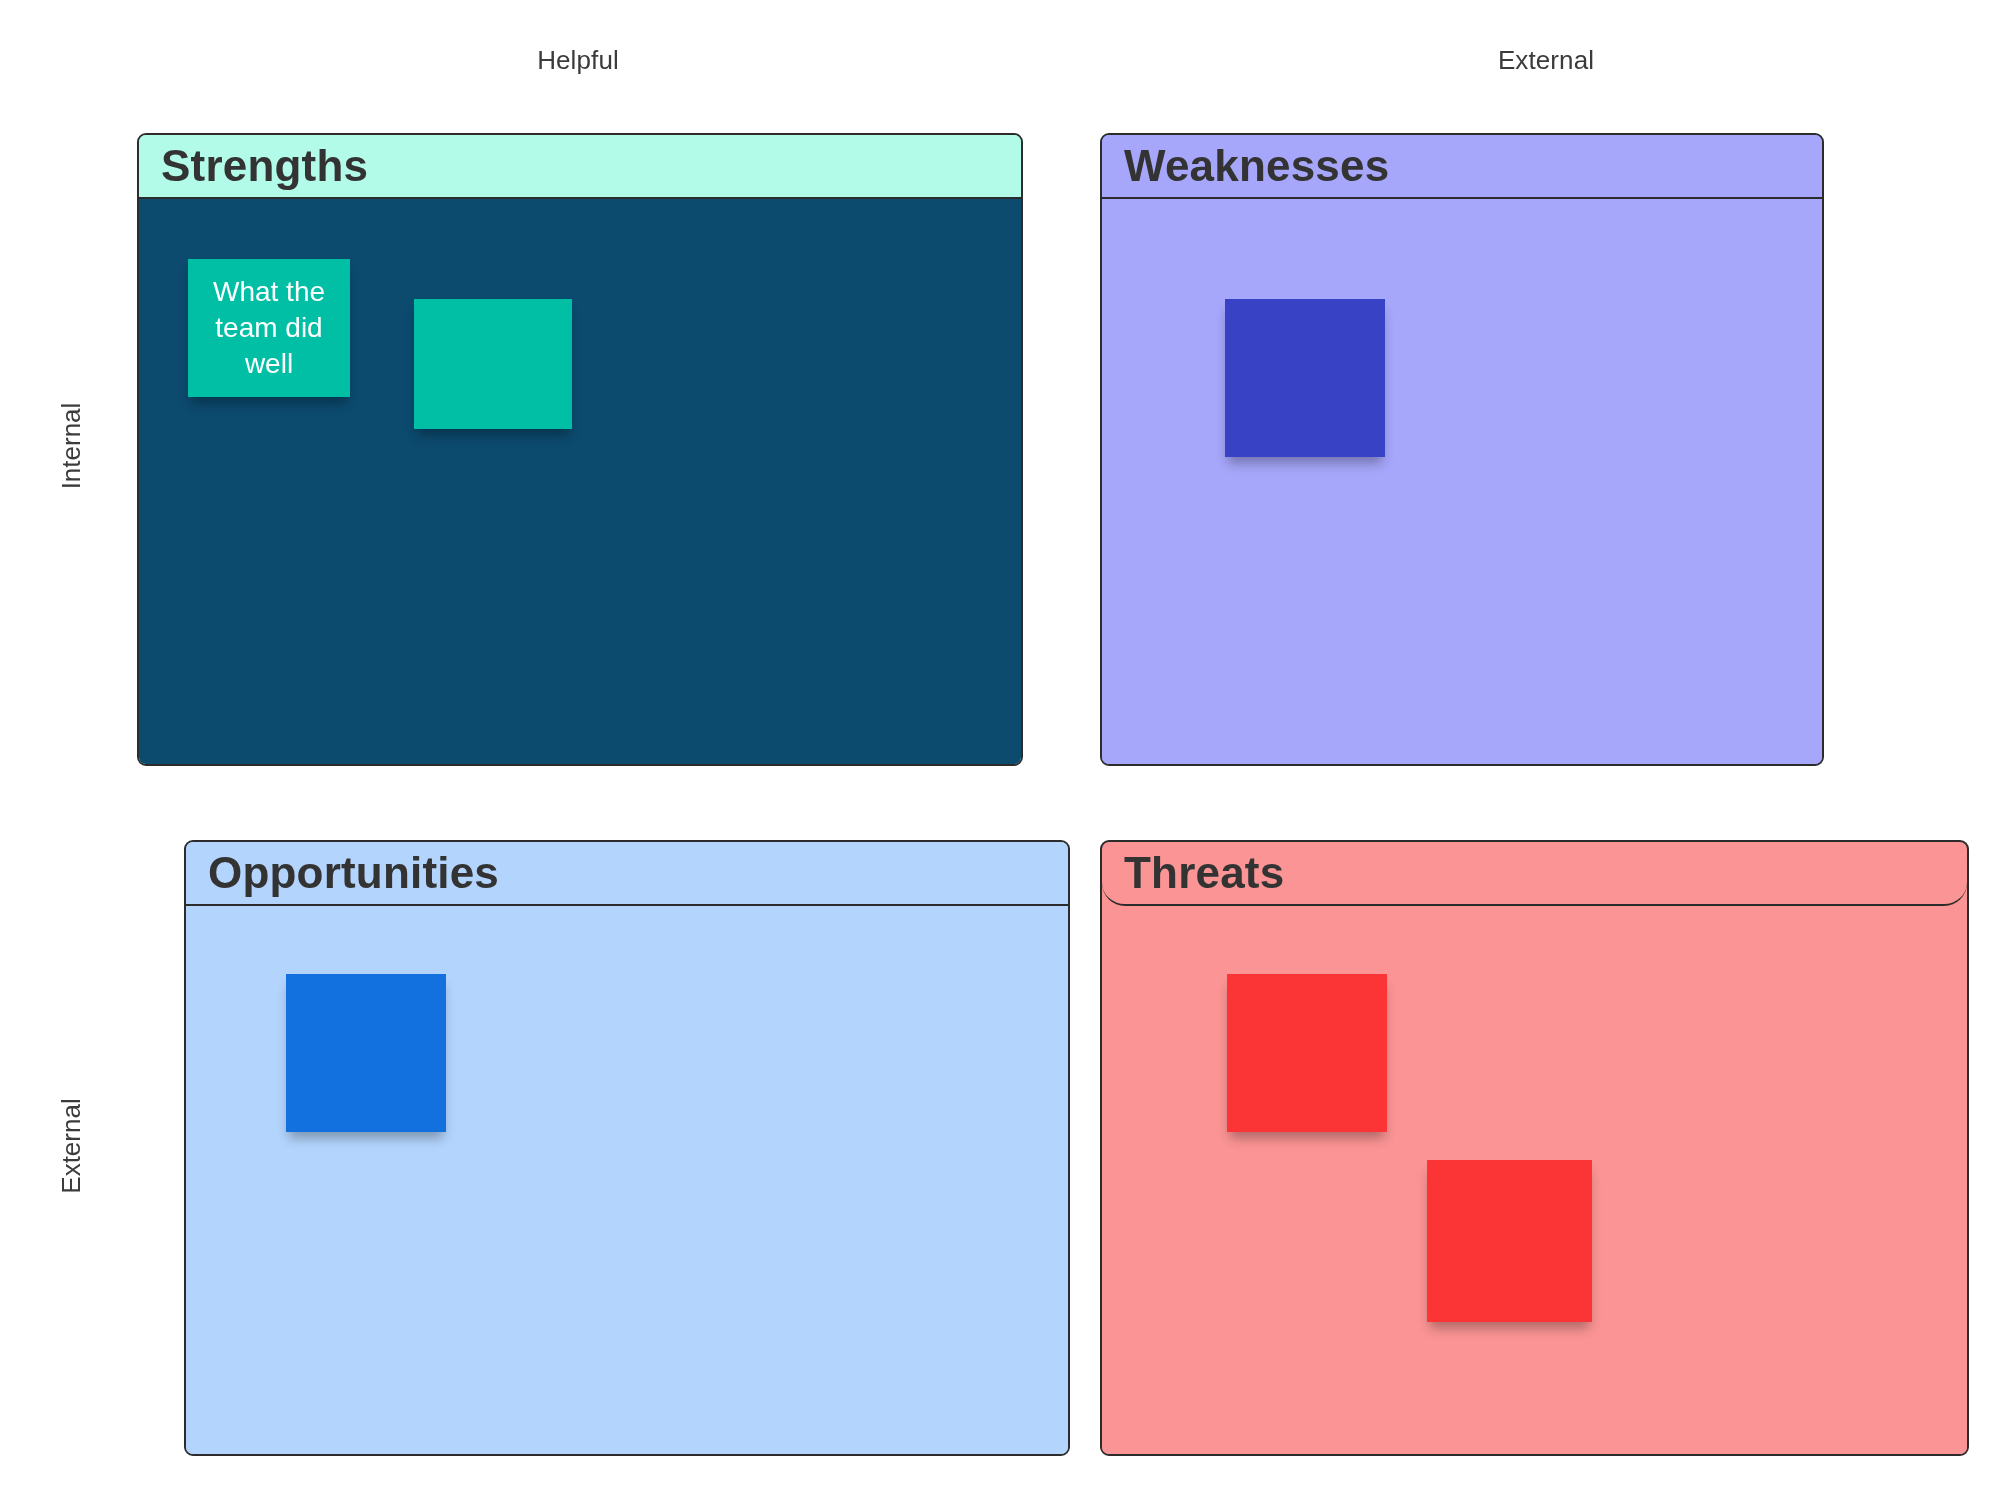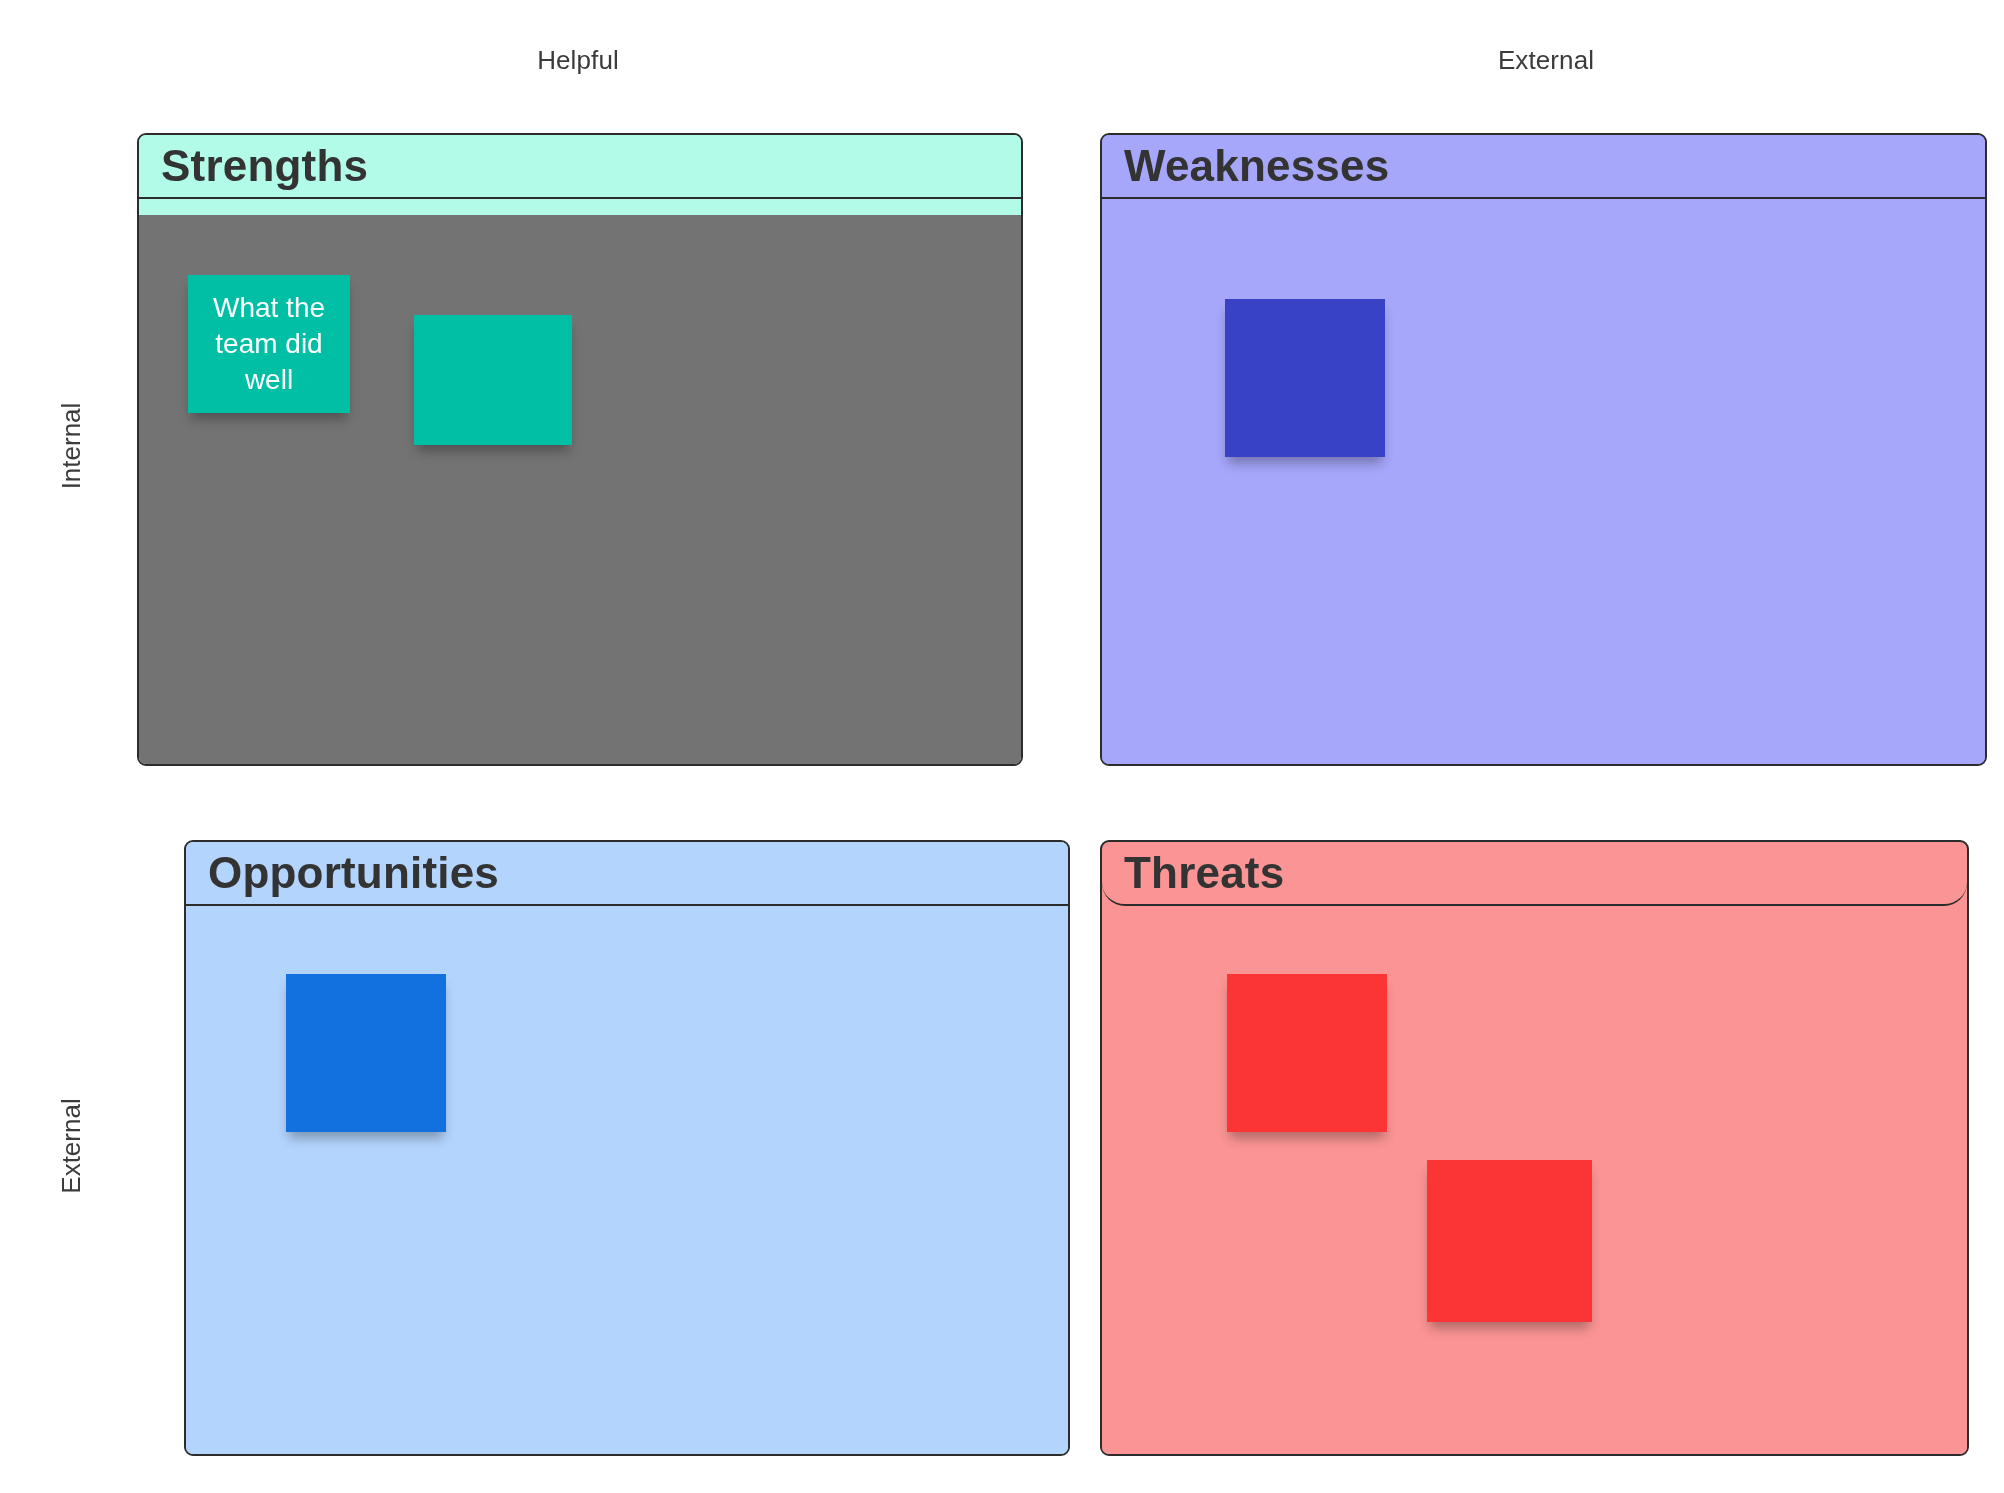--- a/index.html
+++ b/index.html
@@ -74,21 +74,21 @@
     line-height: 1;
   }
   .quadrant .q-body {
     position: relative;
     width: 100%;
     height: calc(100% - 64px);
   }
 
   
   #q-strengths     { left: 137px;  top: 133px;  width: 886px;  height: 633px; }
-  #q-weaknesses    { left: 1100px; top: 133px;  width: 887px;  height: 633px; }
+  #q-weaknesses    { left: 1100px; top: 133px;  width: 724px;  height: 633px; }
   #q-opportunities { left: 137px;  top: 840px;  width: 886px;  height: 616px; }
   #q-threats       { left: 1100px; top: 840px;  width: 869px;  height: 616px; }
 
   
   .note {
     position: absolute;
     box-sizing: border-box;
     display: flex;
     align-items: center;
     justify-content: center;
@@ -114,21 +114,21 @@
   <div class="col-label helpful">Helpful</div>
   <div class="col-label harmful">External</div>
 
   <div class="row-label internal">Internal</div>
   <div class="row-label external">External</div>
 
   <div class="quadrant" id="q-strengths" style="background: rgb(178, 251, 232);">
     <div class="q-header" style="background: rgb(178, 251, 232);">
       <span class="q-title">Strengths</span>
     </div>
-    <div class="q-body" style="background: #737373; margin-top: 16px;">
+    <div class="q-body" style="background: #0c4a6e;">
       <div class="note" style="left: 49px; top: 60px; width: 162px; height: 138px; background: rgb(0, 191, 165); color: rgb(255, 255, 255);">
         <span class="note-text">What the team did well</span>
       </div>
       <div class="note" style="left: 275px; top: 100px; width: 158px; height: 130px; background: rgb(0, 191, 165); color: rgb(255, 255, 255);">
         <span class="note-text"></span>
       </div>
     </div>
   </div>
 
   <div class="quadrant" id="q-weaknesses" style="background: rgb(166, 166, 250);">

